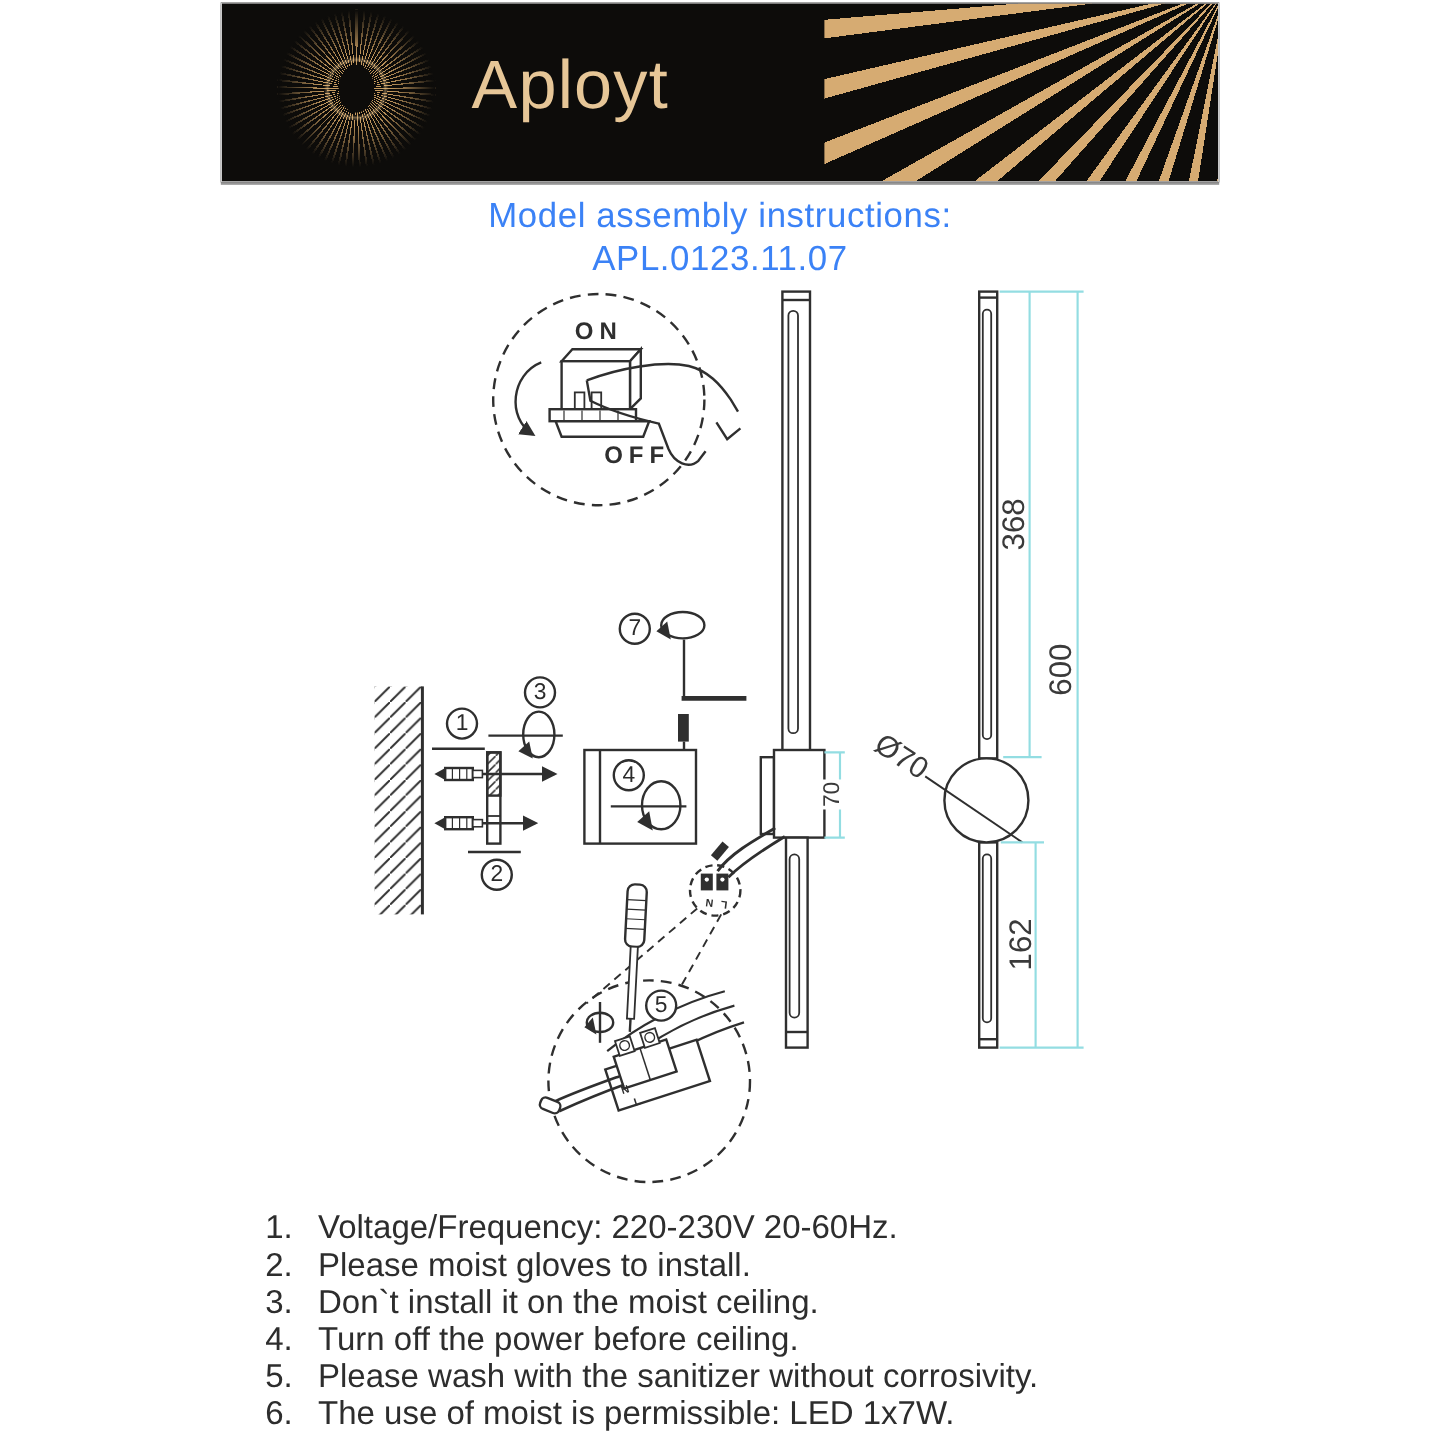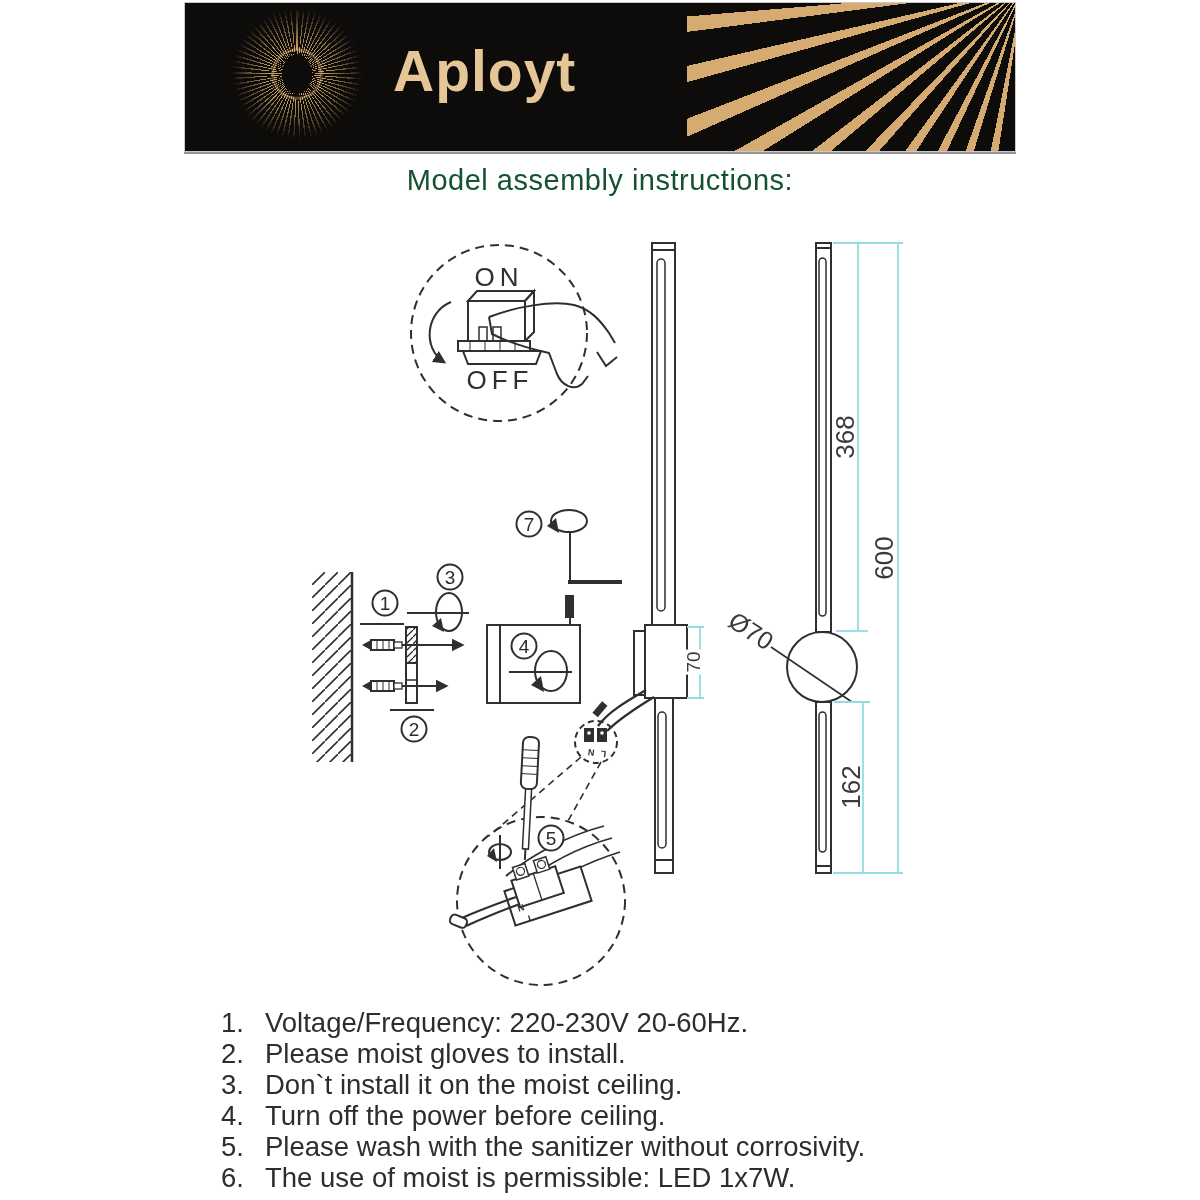--- a/index.html
+++ b/index.html
@@ -8,34 +8,34 @@
 
   
   .banner{position:absolute;left:184px;top:2px;width:832px;height:150px;background:#0d0c0a;
           border:1px solid #c9c9c9;box-shadow:0 2px 0 #969696;box-sizing:border-box;overflow:hidden;}
   .starburst{position:absolute;left:46px;top:5px;width:132px;height:132px;border-radius:50%;
       background:
         radial-gradient(ellipse 15px 20px at 50% 50%, #0d0c0a 98%, rgba(13,12,10,0)),
         radial-gradient(circle at 50% 50%, rgba(13,12,10,0) 22px, rgba(232,196,140,0.45) 24px, rgba(13,12,10,0) 27px),
         radial-gradient(circle at 50% 50%, rgba(13,12,10,0) 30%, rgba(13,12,10,0.55) 52%, #0d0c0a 70%),
         repeating-conic-gradient(#c59a5f 0deg 1.5deg, rgba(13,12,10,0) 1.5deg 5.2deg);}
-  .brand{position:absolute;left:208px;top:40px;font-size:57px;font-weight:700;letter-spacing:1px;
+  .brand{position:absolute;left:208px;top:40px;font-size:57px;font-weight:400;letter-spacing:1px;
          color:#e6c697;line-height:1;text-align:right;}
   .rays{position:absolute;right:-2px;top:0;width:330px;height:148px;
         background:repeating-conic-gradient(from 115deg at 102% -10%, #d6ab72 0deg 2.6deg, rgba(0,0,0,0) 2.6deg 8.2deg);}
 
   
   .doc-title,.doc-model{position:absolute;left:184px;width:832px;text-align:center;
-        font-size:29px;color:#14532d;letter-spacing:0.5px;}
+        font-size:29px;color:#3b82f6;letter-spacing:0.5px;}
   .doc-title{top:164px;}
   .doc-model{top:200px;}
 
   
   .dg{position:absolute;transform:translate(-50%,-50%);white-space:nowrap;color:#2f2f2f;}
-  .onoff{font-size:26px;letter-spacing:5px;font-weight:400;}
+  .onoff{font-size:20px;letter-spacing:5px;font-weight:700;}
   .callout{position:absolute;width:27px;height:27px;border:2px solid #2f2f2f;border-radius:50%;
            background:#fff;box-sizing:border-box;display:flex;align-items:center;justify-content:center;
            font-size:19px;transform:translate(-50%,-50%);}
   .dim-v{transform:translate(-50%,-50%) rotate(-90deg);font-size:26px;color:#3a3a3a;}
   .dim-dia{transform:translate(-50%,-50%) rotate(33deg);font-size:25px;color:#3a3a3a;}
   .dim-70{transform:translate(-50%,-50%) rotate(-90deg);font-size:19px;color:#3a3a3a;background:#fff;padding:0 2px;}
   .lbl-tiny{font-size:9px;font-weight:bold;letter-spacing:2px;}
   .rot185{transform:translate(-50%,-50%) rotate(187deg);}
   .rot-18{transform:translate(-50%,-50%) rotate(-18deg);letter-spacing:0;}
 
@@ -52,20 +52,21 @@
 
 <div class="page">
 
   <div class="banner">
     <div class="starburst"></div>
     <div class="brand">Aployt</div>
     <div class="rays"></div>
   </div>
 
   <div class="doc-title">Model assembly instructions:</div>
+  <div class="doc-model">APL.0123.11.07</div>
 
   <svg class="diagram" width="1200" height="1200" viewBox="0 0 1200 1200" fill="none" stroke="#2f2f2f" stroke-width="2">
     <defs>
       <pattern id="hatch" width="13" height="13" patternUnits="userSpaceOnUse">
         <path d="M-2,15 L15,-2" stroke="#2f2f2f" stroke-width="1.6"></path>
       </pattern>
       <pattern id="hatch2" width="7" height="7" patternUnits="userSpaceOnUse">
         <path d="M-2,9 L9,-2" stroke="#2f2f2f" stroke-width="1.3"></path>
       </pattern>
       <marker id="arr" viewBox="0 0 10 10" refX="8" refY="5" markerWidth="6.5" markerHeight="6.5" orient="auto-start-reverse">
@@ -216,21 +217,21 @@
         <circle cx="551.5" cy="864" r="4" stroke-width="1.2"></circle>
       </g>
 
       <path d="M462,918 C482,909 502,902 516,897" stroke-width="2.2"></path>
       <path d="M466,926 C486,917 506,909 520,904" stroke-width="2.2"></path>
       <rect x="450" y="916" width="17" height="10" rx="4" fill="#fff" transform="rotate(22 458 921)"></rect>
     </g>
   </svg>
 
   <span class="dg onoff" style="left:499px;top:277px;">ON</span>
-  <span class="dg onoff" style="left:500px;top:380px;">OFF</span>
+  <span class="dg onoff" style="left:531px;top:380px;">OFF</span>
 
   <span class="callout" style="left:385px;top:603px;">1</span>
   <span class="callout" style="left:414px;top:729px;">2</span>
   <span class="callout" style="left:450px;top:577px;">3</span>
   <span class="callout" style="left:524px;top:646px;">4</span>
   <span class="callout" style="left:551px;top:838px;">5</span>
   <span class="callout" style="left:529px;top:524px;">7</span>
 
   <span class="dg dim-v" style="left:845px;top:437px;">368</span>
   <span class="dg dim-v" style="left:884px;top:558px;">600</span>

